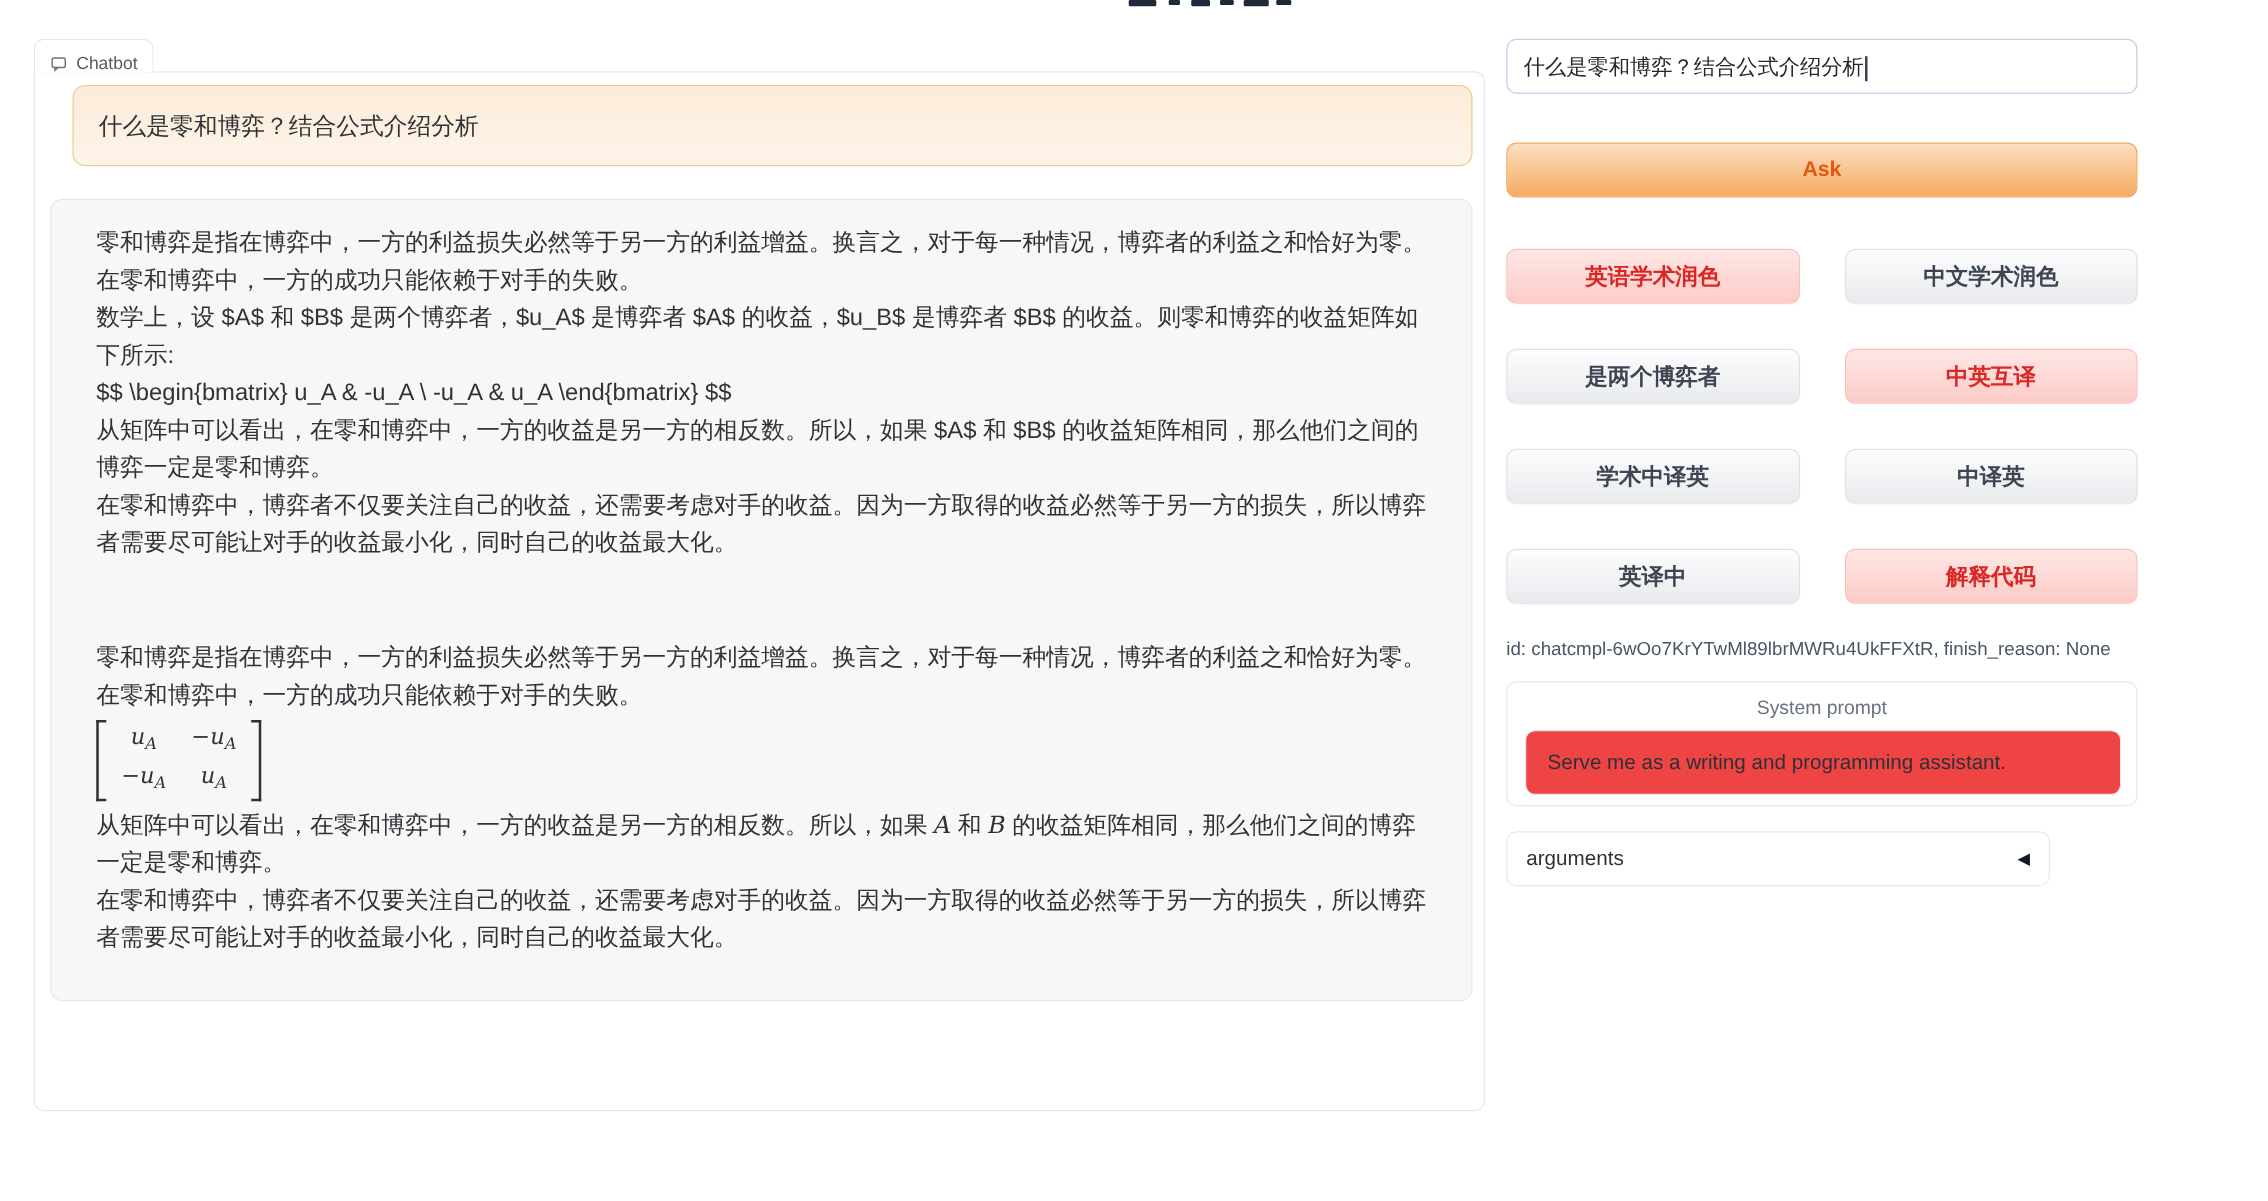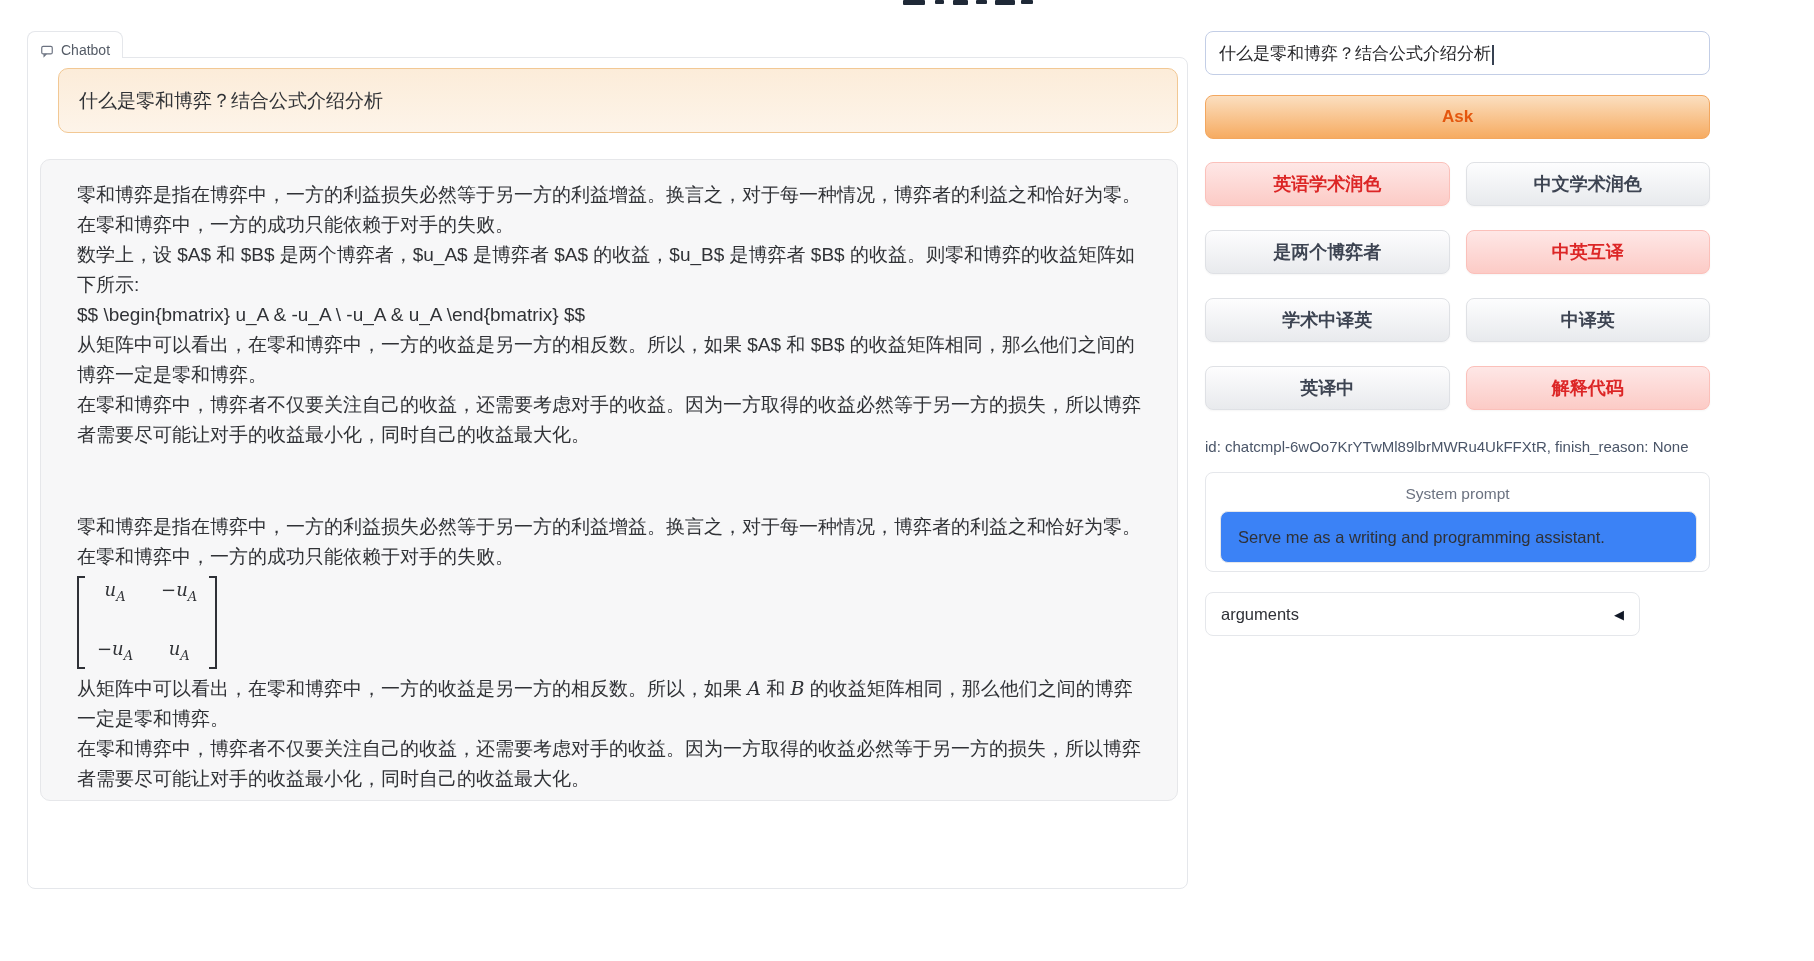--- a/index.html
+++ b/index.html
@@ -37,59 +37,59 @@
   .bubble-bot p { margin:0; width:1066px; word-break:break-word; }
   .block2 { margin-top:62px; }
   .mv { font-family:"DejaVu Serif","Liberation Serif",serif; font-style:italic; }
   sub.msub { font-family:"DejaVu Serif","Liberation Serif",serif; font-style:italic; font-size:13px; }
   .matrix { display:flex; align-items:stretch; margin:4px 0; width:max-content; }
   .mbracket { width:8px; }
   .mbracket.l { border-left:2px solid #2f3137; border-top:2px solid #2f3137; border-bottom:2px solid #2f3137; }
   .mbracket.r { border-right:2px solid #2f3137; border-top:2px solid #2f3137; border-bottom:2px solid #2f3137; }
   .mgrid {
     display:grid; grid-template-columns:auto auto; column-gap:20px; row-gap:0;
-    padding:2px 12px; font-size:18px; line-height:24px;gap:28px;
+    padding:2px 12px; font-size:18px; line-height:24px;
   }
   .mcell { text-align:center; font-family:"DejaVu Serif","Liberation Serif",serif; }
   
   .right-col { position:absolute; left:1205px; top:31px; width:505px; }
   .question-box {
     width:505px; height:44px; background:#fff; border:1px solid #c3cee6; border-radius:8px;
     padding:10px 13px; font-size:17px; color:#27272a; overflow:hidden; white-space:nowrap; cursor:text;
   }
   .caret { display:inline-block; width:1.5px; height:20px; background:#374151; vertical-align:middle; margin-left:1px; }
   .ask-btn {
-    margin-top:20px; width:505px; height:44px; border-radius:8px; cursor:pointer;
+    margin-top:39px; width:505px; height:44px; border-radius:8px; cursor:pointer;
     background:linear-gradient(180deg,#fbdfc0 0%,#f6ab61 100%);
     border:1px solid #f3a75f; font-family:inherit;
     font-size:17px; font-weight:bold; color:#e4570e;
   }
   .action-grid {
-    margin-top:23px; display:grid; grid-template-columns:1fr 1fr;
-    column-gap:16px; row-gap:24px;
+    margin-top:41px; display:grid; grid-template-columns:1fr 1fr;
+    column-gap:16px; row-gap:24px;gap:36px;
   }
   .action-btn {
     height:44px; border-radius:8px; cursor:pointer; font-family:inherit;
     font-size:18px; font-weight:bold; color:#3d4452;
     background:linear-gradient(180deg,#fdfdfe 0%,#e8eaed 100%);
     border:1px solid #dfe1e5; box-shadow:0 1px 2px rgba(0,0,0,.04);
   }
   .action-btn.accent {
     color:#dc2626;
     background:linear-gradient(180deg,#fee7e6 0%,#fccbc6 100%);
     border:1px solid #fbc0ba;
   }
   .meta-line { margin-top:28px; font-size:15px; color:#4a5568; white-space:nowrap; }
   .sysprompt-card {
     margin-top:17px; width:505px; height:100px;
     background:#fff; border:1px solid #e5e7eb; border-radius:8px; padding:12px 14px;text-align:center;
   }
   .sysprompt-label { font-size:15.5px; color:#6b7280; }
   .sysprompt-input {
-    margin-top:8px; width:477px; height:52px; background:#3b82f6;
+    margin-top:8px; width:477px; height:52px; background:#ef4444;
     border:1px solid #e5e7eb; border-radius:8px; padding:0 17px;
     display:flex; align-items:center; font-size:16.5px; color:#2f3137; cursor:text;
   }
   .accordion {
     margin-top:20px; width:435px; height:44px;
     background:#fff; border:1px solid #e5e7eb; border-radius:8px;
     display:flex; align-items:center; justify-content:space-between;
     padding:0 15px; font-size:16.5px; color:#2f3137; cursor:pointer;
   }
   .accordion .arrow { font-size:13px; color:#111827; }

